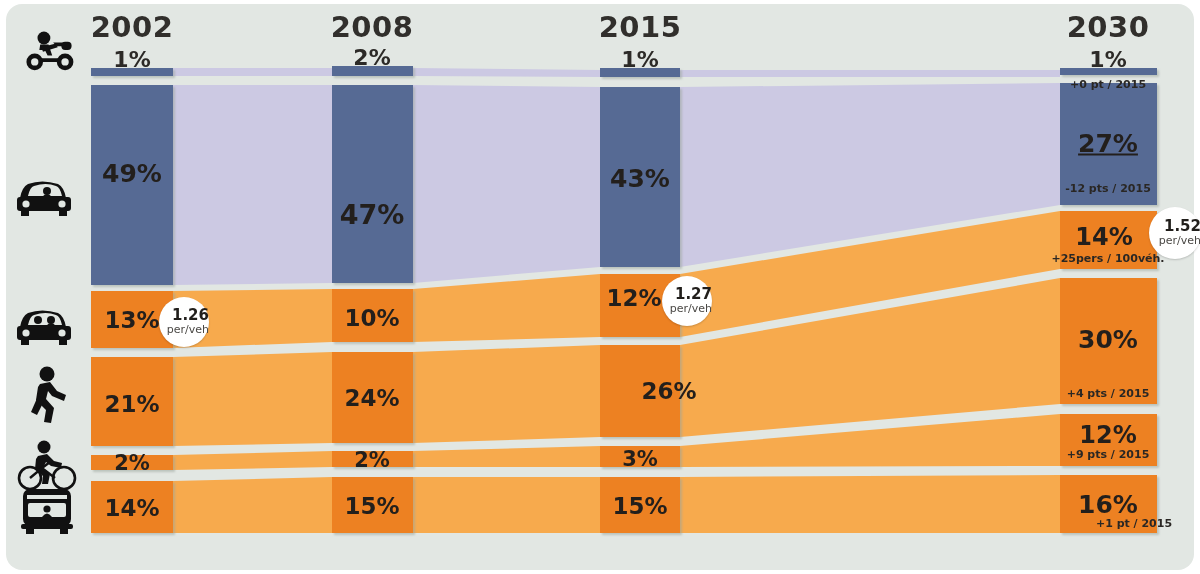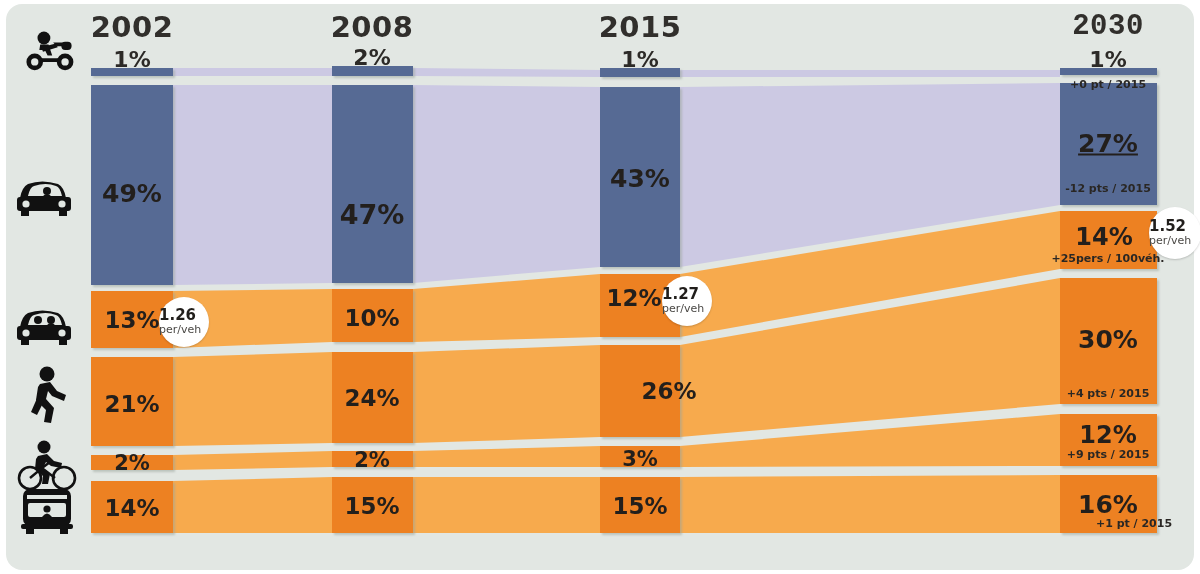--- a/index.html
+++ b/index.html
@@ -9,21 +9,21 @@
   #svgflow{position:absolute;left:0;top:0;width:1200px;height:574px;}
   .yearlbl{position:absolute;font-weight:bold;font-size:29px;color:#312f2c;letter-spacing:0.5px;
            transform:translateX(-50%);white-space:nowrap;}
   .toppct{position:absolute;font-weight:bold;font-size:22px;color:#2c2a27;
           transform:translateX(-50%);white-space:nowrap;}
   .barpct{position:absolute;font-weight:bold;color:#231f1c;white-space:nowrap;
           transform:translate(-50%,-50%);}
   .delta{position:absolute;font-weight:bold;font-size:11px;color:#2a2724;white-space:nowrap;
          transform:translateX(-50%);}
   .badge{position:absolute;border-radius:50%;background:#ffffff;
-         display:flex;flex-direction:column;align-items:flex-start;justify-content:center;
+         display:flex;flex-direction:column;align-items:flex-end;justify-content:center;
          transform:translate(-50%,-50%);box-shadow:0 1px 2px rgba(0,0,0,.18);}
   .badge .bv{font-weight:bold;font-size:15px;color:#211e1b;line-height:1.05;}
   .badge .bu{font-size:11px;color:#4a4845;line-height:1.1;}
 </style>
 </head>
 <body>
 
 <div id="stage">
   <div id="board"></div>
 
@@ -156,34 +156,34 @@
         <rect x="8" y="43" width="8" height="5"></rect>
         <rect x="42" y="43" width="8" height="5"></rect>
       </g>
     </g>
   </svg>
 
   <div>
     <div class="yearlbl" style="left:132px;top:10px;">2002</div>
     <div class="yearlbl" style="left:372px;top:10px;">2008</div>
     <div class="yearlbl" style="left:640px;top:10px;">2015</div>
-    <div class="yearlbl" style="left:1108px;top:10px;font-family:Liberation Mono, monospace;">2030</div>
+    <div class="yearlbl" style="left:1108px;top:10px;">2030</div>
   </div>
 
   <div>
     <div class="toppct" style="left:132px;top:47px;">1%</div>
     <div class="toppct" style="left:372px;top:45px;">2%</div>
     <div class="toppct" style="left:640px;top:47px;">1%</div>
     <div class="toppct" style="left:1108px;top:47px;">1%</div>
     <div class="delta" style="left:1108px;top:78px;">+0 pt / 2015</div>
   </div>
 
   <div>
 
-    <div class="barpct" style="left:132px;top:193px;font-size:25px;">49%</div>
+    <div class="barpct" style="left:132px;top:173px;font-size:25px;">49%</div>
     <div class="barpct" style="left:132px;top:320px;font-size:23px;">13%</div>
     <div class="barpct" style="left:132px;top:404px;font-size:23px;">21%</div>
     <div class="barpct" style="left:132px;top:463px;font-size:21px;">2%</div>
     <div class="barpct" style="left:132px;top:508px;font-size:23px;">14%</div>
 
     <div class="barpct" style="left:372px;top:185px;font-size:27px;margin-top:29px;">47%</div>
     <div class="barpct" style="left:372px;top:318px;font-size:23px;">10%</div>
     <div class="barpct" style="left:372px;top:398px;font-size:23px;">24%</div>
     <div class="barpct" style="left:372px;top:460px;font-size:21px;">2%</div>
     <div class="barpct" style="left:372px;top:506px;font-size:23px;">15%</div>

